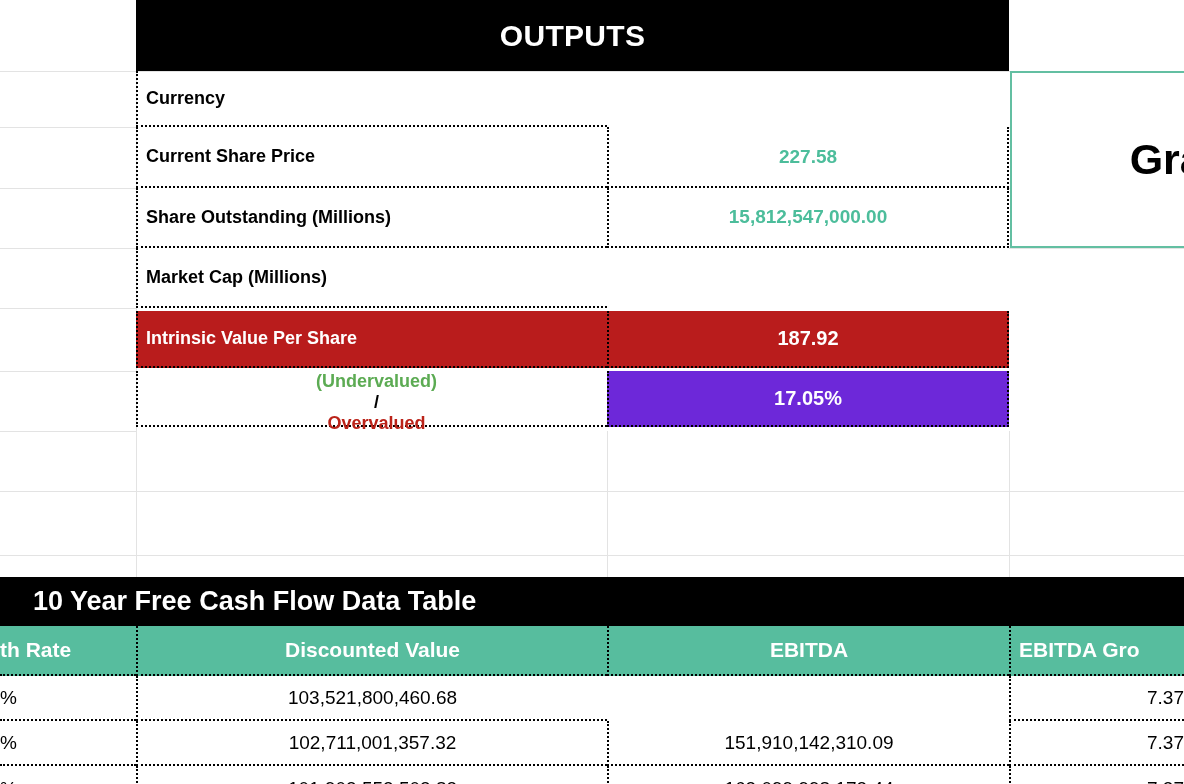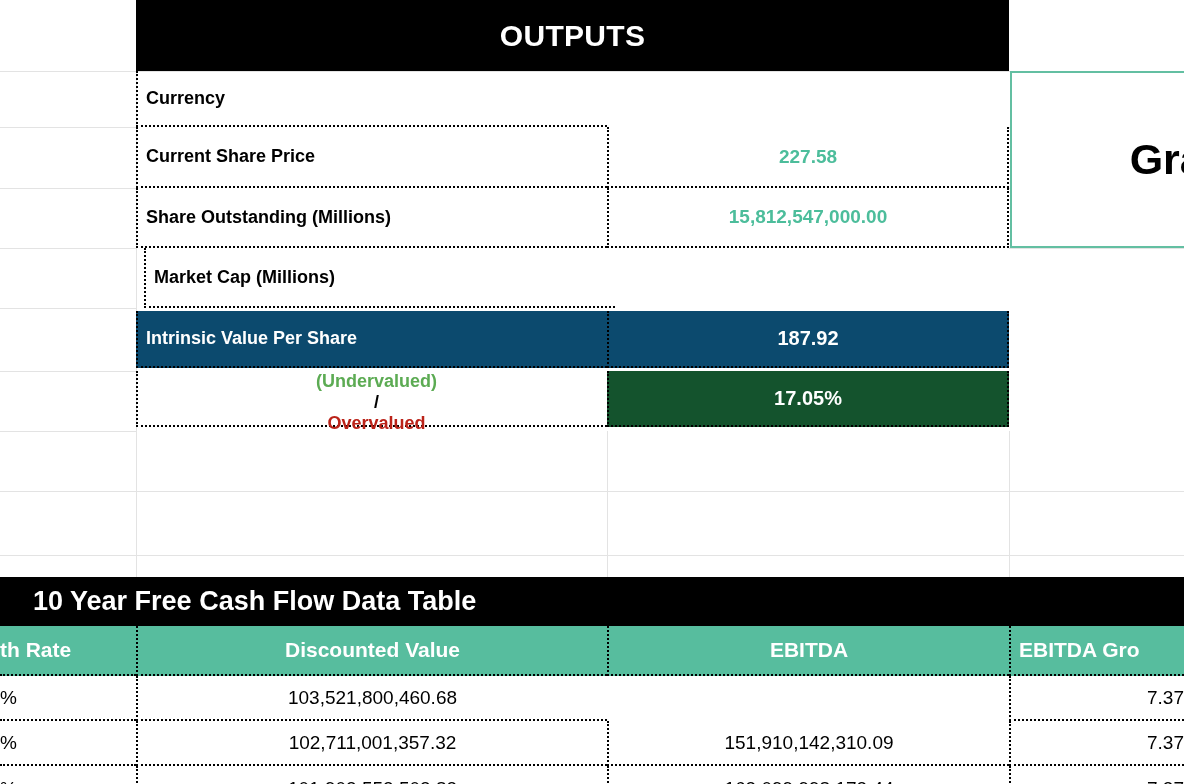--- a/index.html
+++ b/index.html
@@ -80,25 +80,25 @@
   .out-value {
     font-size: 19px;
     font-weight: bold;
     color: #4cbd9b;
   }
   .row-dot-bottom { border-bottom: 2px dotted #000000; text-align: right; }
   .row-dot-left   { border-left: 2px dotted #000000; }
   .row-dot-right  { border-right: 2px dotted #000000; }
 
   .fill-teal {
-    background: #0c4a6e;
+    background: #b91c1c;
     color: #ffffff !important;
   }
   .fill-red {
-    background: #14532d;
+    background: #6d28d9;
     color: #ffffff !important;
   }
   .val-white {
     color: #ffffff !important;
     font-size: 20px;
     font-weight: bold;
   }
   .label-white {
     color: #ffffff !important;
   }
@@ -189,21 +189,21 @@
     <span>227.58</span>
   </div>
 
   <div class="cell left out-label row-dot-left row-dot-bottom" style="left:136px; top:188px; width:471px; height:60px;">
     <span>Share Outstanding (Millions)</span>
   </div>
   <div class="cell center out-value row-dot-left row-dot-bottom row-dot-right" style="left:607px; top:188px; width:402px; height:60px;">
     <span>15,812,547,000.00</span>
   </div>
 
-  <div class="cell left out-label row-dot-left row-dot-bottom" style="left:144px; top:248px; width:471px; height:60px;">
+  <div class="cell left out-label row-dot-left row-dot-bottom" style="left:136px; top:248px; width:471px; height:60px;">
     <span>Market Cap (Millions)</span>
   </div>
 
   <div class="cell left out-label fill-teal label-white row-dot-left row-dot-bottom" style="left:136px; top:311px; width:471px; height:57px;">
     <span>Intrinsic Value Per Share</span>
   </div>
   <div class="cell center fill-teal val-white row-dot-left row-dot-bottom row-dot-right" style="left:607px; top:311px; width:402px; height:57px;">
     <span>187.92</span>
   </div>
 

